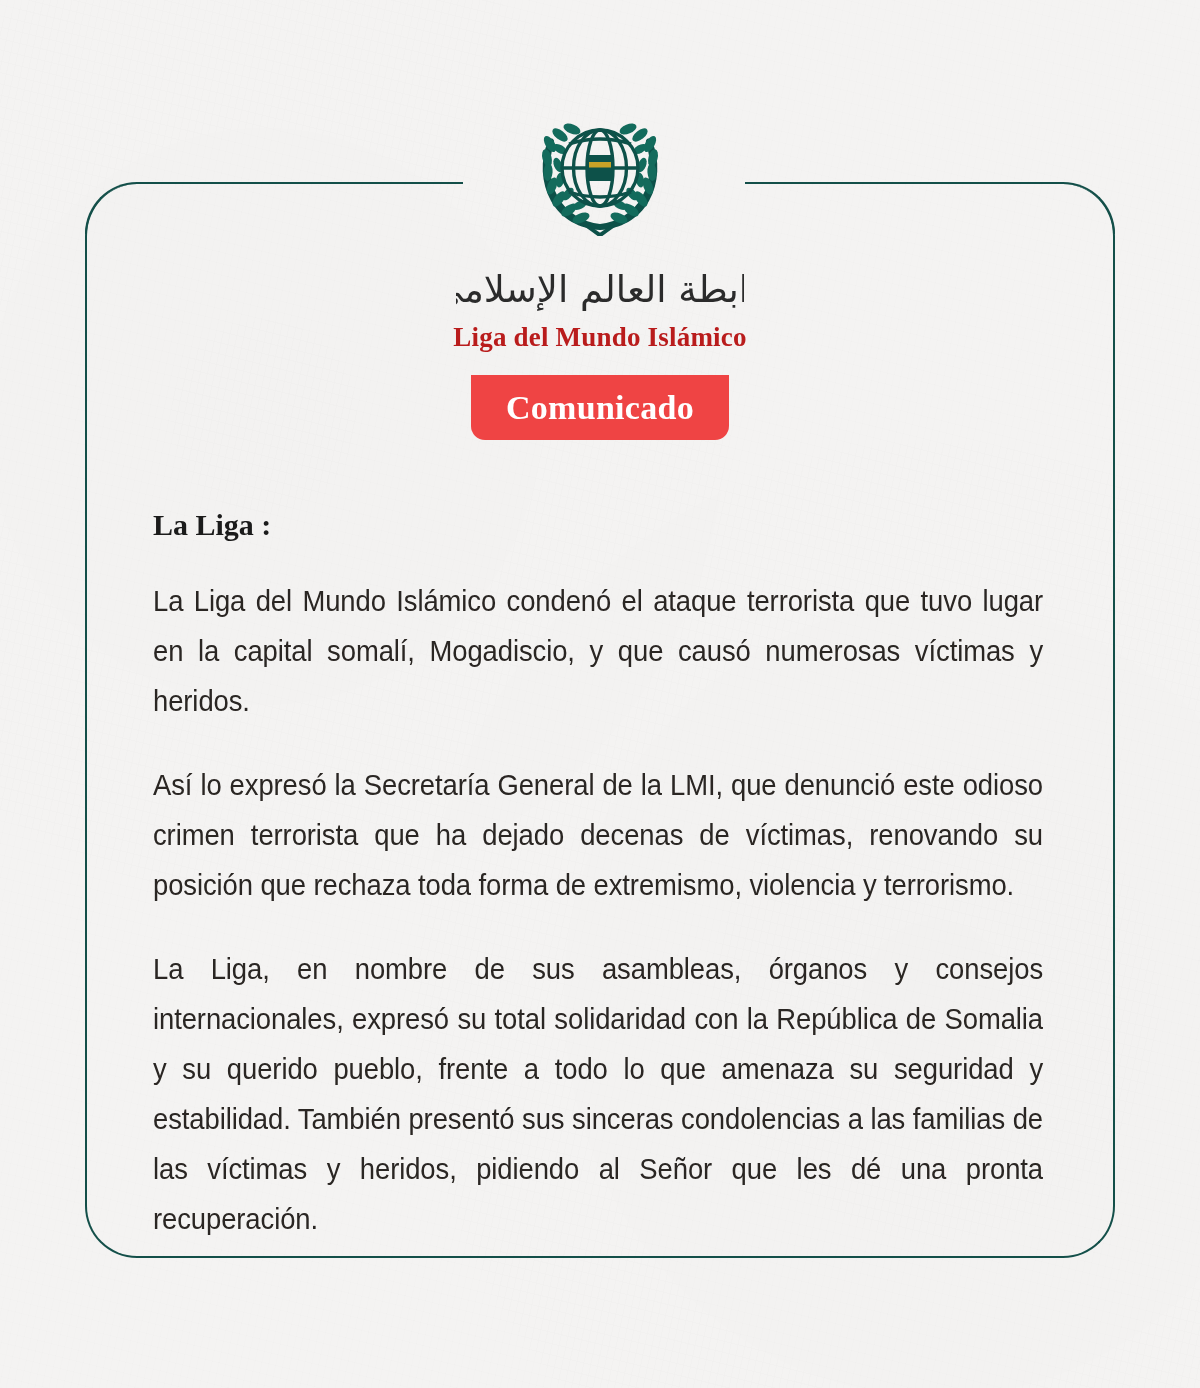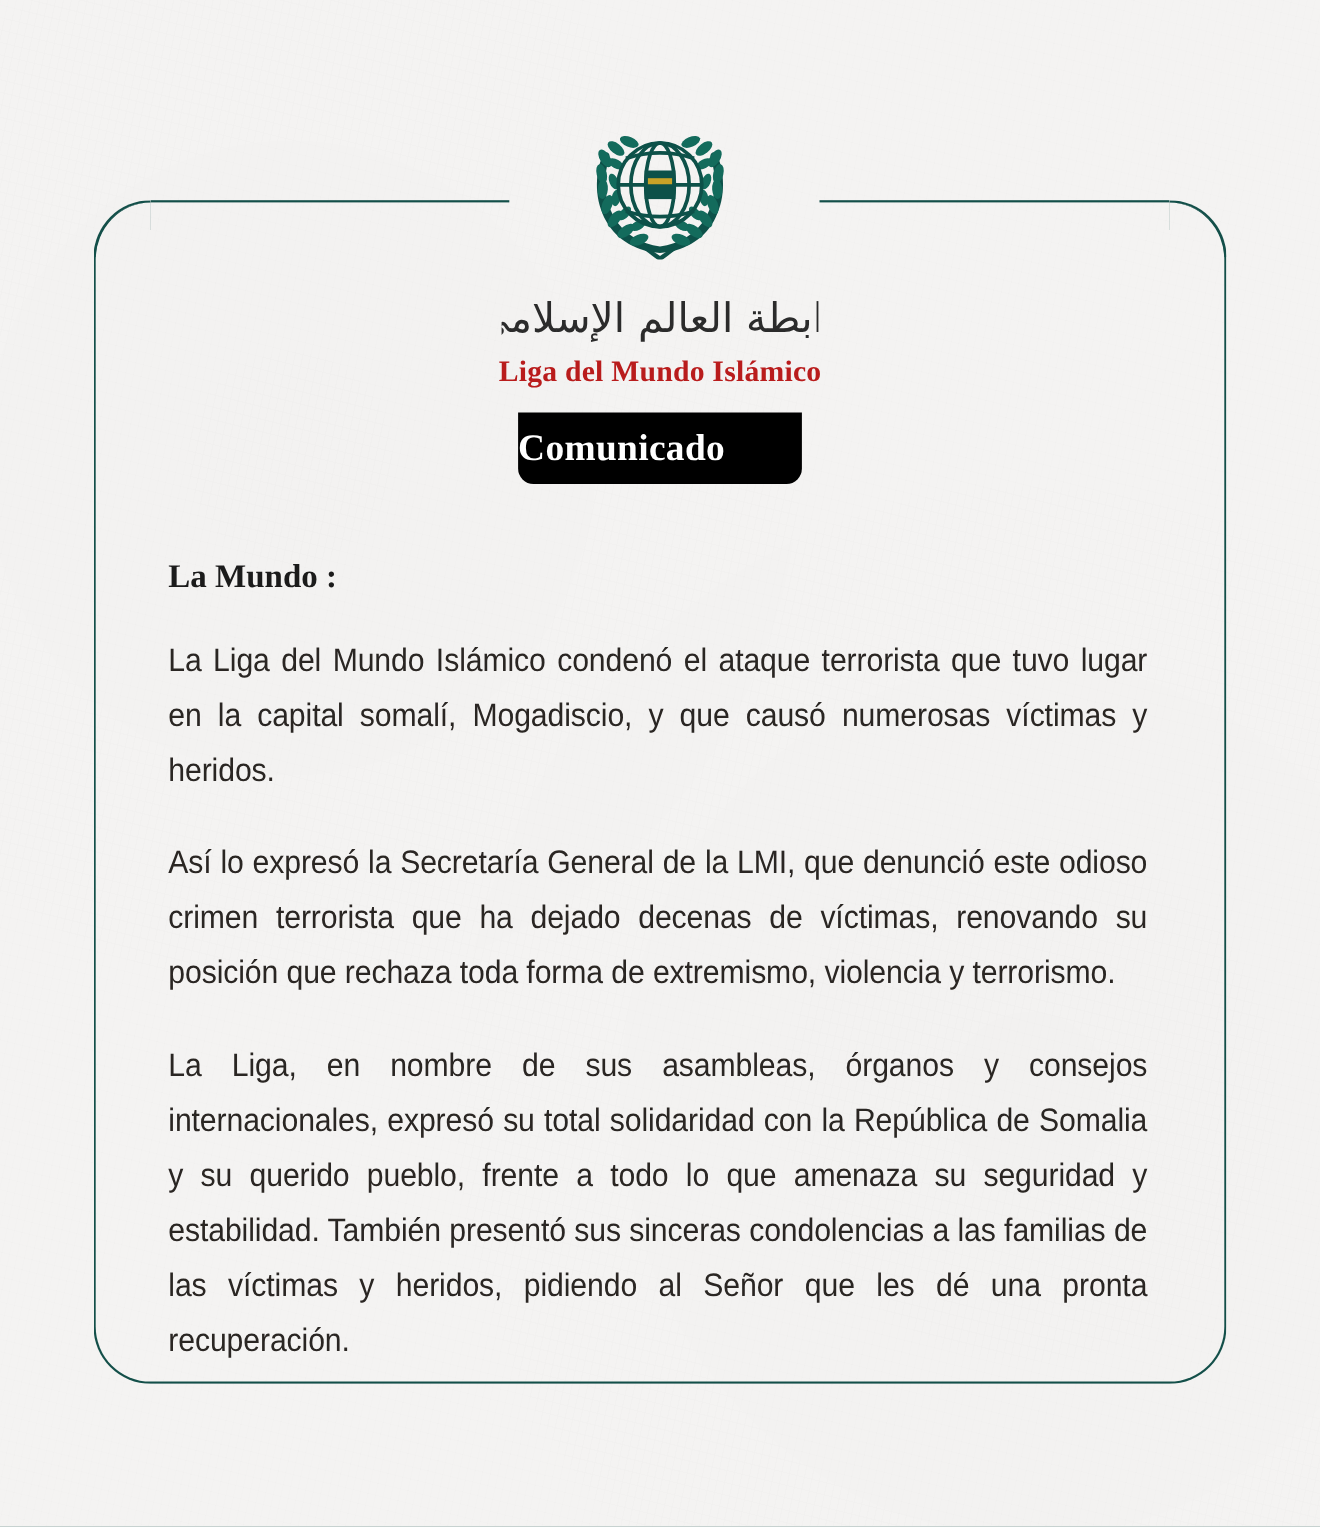--- a/index.html
+++ b/index.html
@@ -96,24 +96,25 @@
     color: #b91c1c;
     margin-top: 2px;
     white-space: nowrap;
   }
 
   
   .badge {
     margin-top: 22px;
     width: 258px;
     height: 65px;
-    background: #000000;
+    background: #ef4444;
     border-radius: 0 0 14px 14px;
     display: flex;
     align-items: center;
+    justify-content: center;
   }
   .badge-label {
     font-family: "Liberation Serif", serif;
     font-weight: bold;
     font-size: 34px;
     color: #ffffff;
     letter-spacing: 0.3px;
   }
 
   
@@ -223,18 +224,18 @@
   </svg>
 
   <div class="latin-wordmark">Liga del Mundo Islámico</div>
 
   <div class="badge">
     <span class="badge-label">Comunicado</span>
   </div>
 </div>
 
 <div class="body-copy">
-  <div class="dateline">La Mundo :</div>
+  <div class="dateline">La Liga :</div>
 
   <p class="para">La Liga del Mundo Islámico condenó el ataque terrorista que tuvo lugar en la capital somalí, Mogadiscio, y que causó numerosas víctimas y heridos.</p>
   <p class="para">Así lo expresó la Secretaría General de la LMI, que denunció este odioso crimen terrorista que ha dejado decenas de víctimas, renovando su posición que rechaza toda forma de extremismo, violencia y terrorismo.</p>
   <p class="para">La Liga, en nombre de sus asambleas, órganos y consejos internacionales, expresó su total solidaridad con la República de Somalia y su querido pueblo, frente a todo lo que amenaza su seguridad y estabilidad. También presentó sus sinceras condolencias a las familias de las víctimas y heridos, pidiendo al Señor que les dé una pronta recuperación.</p>
 </div>
 
 </body></html>

